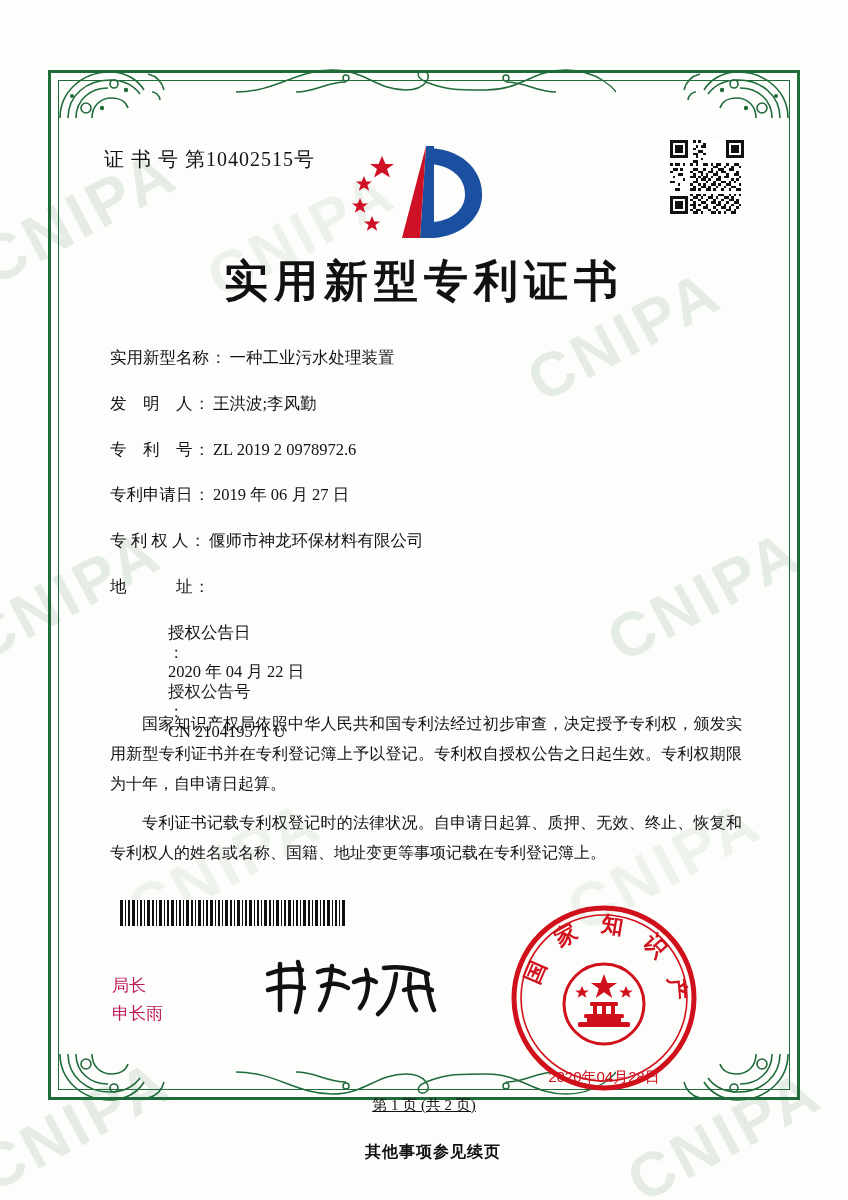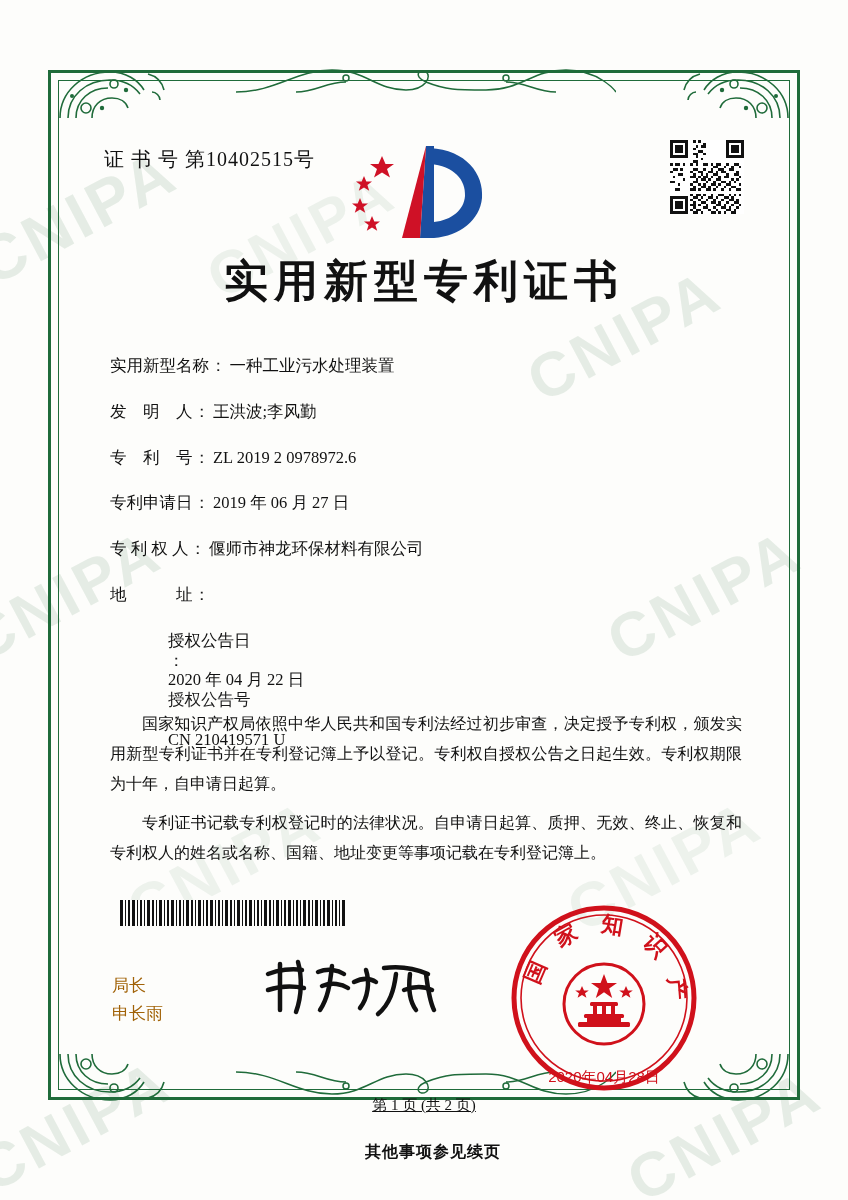--- a/index.html
+++ b/index.html
@@ -111,21 +111,20 @@
     letter-spacing: 6px;
     color: #111;
     font-family: "DejaVu Serif", "Liberation Serif", serif;
   }
 
   
   .fields {
     position: absolute;
     left: 110px; top: 348px;
     width: 630px;
-    margin-top: 8px;
   }
   .field-row {
     display: flex;
     align-items: baseline;
     margin-bottom: 26px;
     font-size: 16.5px;
     line-height: 1.2;
   }
   .f-label {
     white-space: pre;
@@ -157,21 +156,21 @@
     left: 120px; top: 900px;
     width: 226px; height: 26px;
   }
 
   
   .sign-label {
     position: absolute;
     left: 112px; top: 972px;
     font-size: 17px;
     line-height: 28px;
-    color: #a16207;
+    color: #be185d;
   }
   .sign-script {
     position: absolute;
     left: 258px; top: 952px;
     width: 200px; height: 72px;
     color: #111;
   }
 
   
   .seal {

